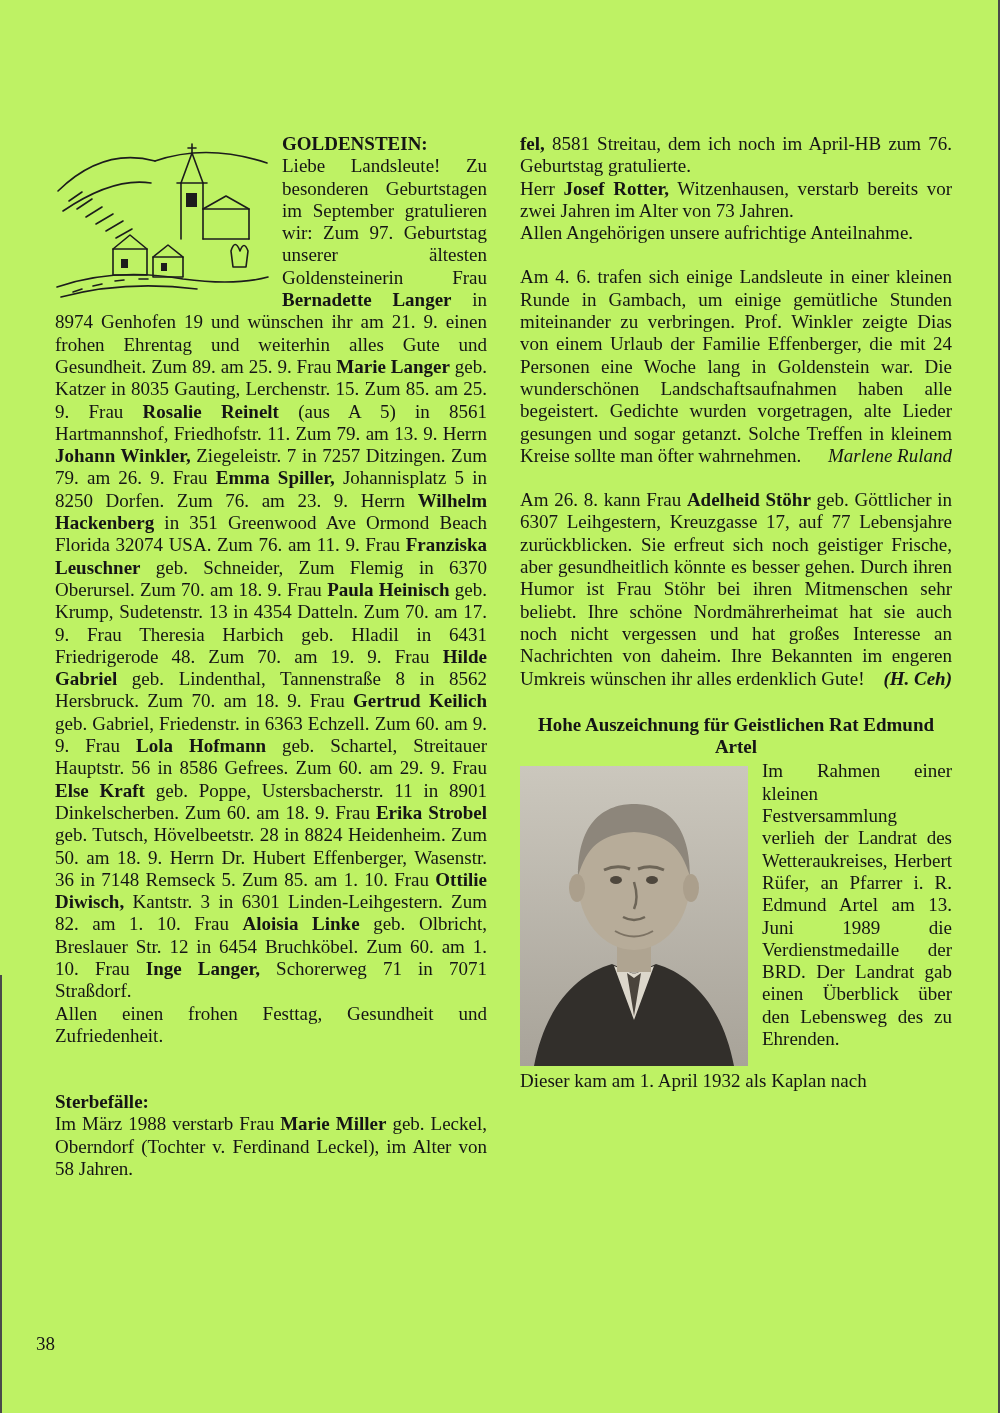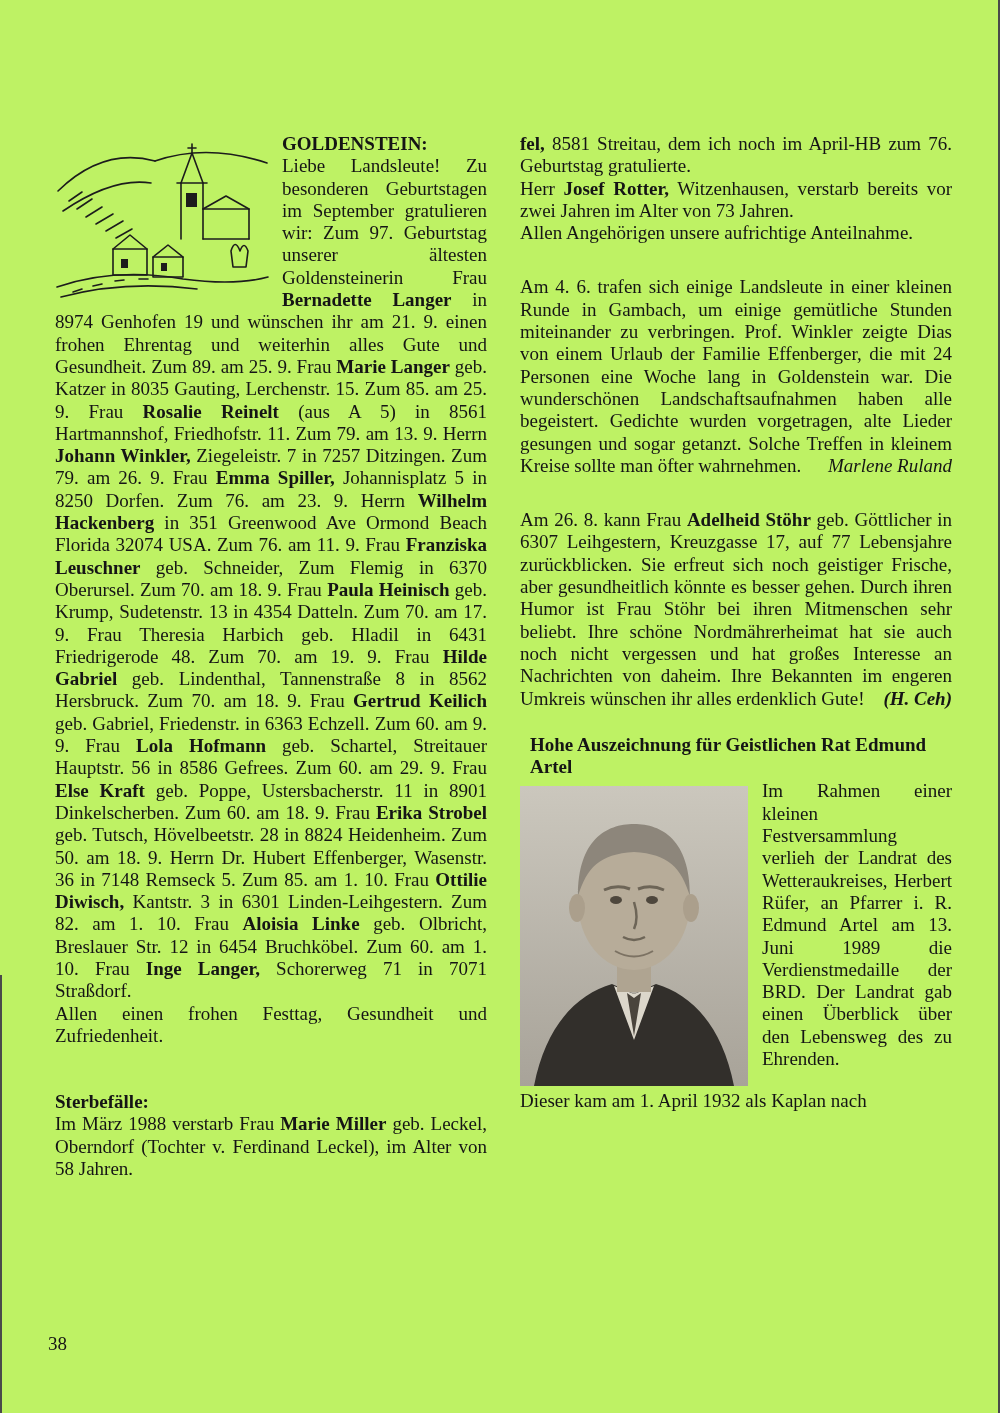--- a/index.html
+++ b/index.html
@@ -26,33 +26,33 @@
   .sig { float:right; }
 
   .sketch {
     float:left; width:215px; height:165px;
     margin:0 12px 4px 0;
   }
   .sketch svg { display:block; width:100%; height:100%; }
 
   .goldhead { font-weight:bold; }
   .subhead  { font-weight:bold; margin-top:44px; }
-  .gap { margin-top:32px; }
+  .gap { margin-top:22px; }
 
-  .award-head { font-weight:bold; margin-top:24px; padding:0 10px; }
+  .award-head { font-weight:bold; text-align:center; margin-top:24px; padding:0 10px; }
   .award-body { margin-top:2px; }
   .photo {
     float:left; width:228px; height:300px;
     margin:6px 14px 4px 0;
     background:#bcb7ac;
   }
   .photo svg { display:block; width:100%; height:100%; }
   .tail { clear:left; margin-top:14px; }
 
-  .pagenum { position:absolute; left:48px; top:1333px; font-size:19px; }
+  .pagenum { position:absolute; left:36px; top:1333px; font-size:19px; }
 </style>
 </head>
 <body>
 
 <div class="page">
 
   <div class="scan-edge-right"></div>
   <div class="scan-edge-left"></div>
 
   <div class="columns">

